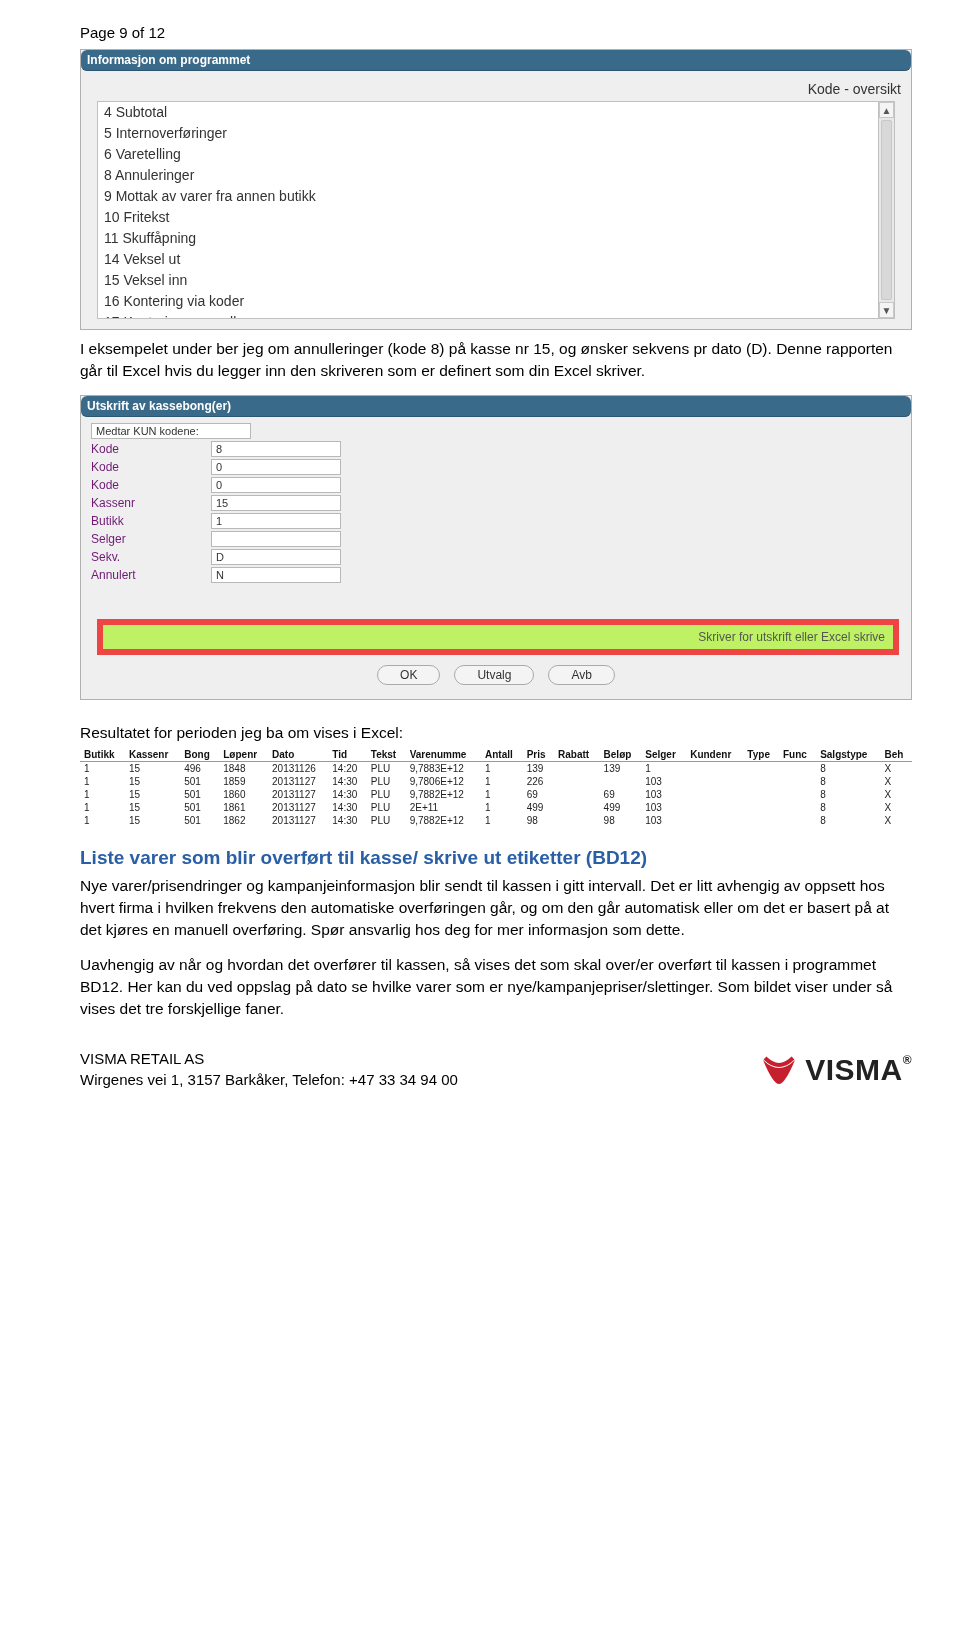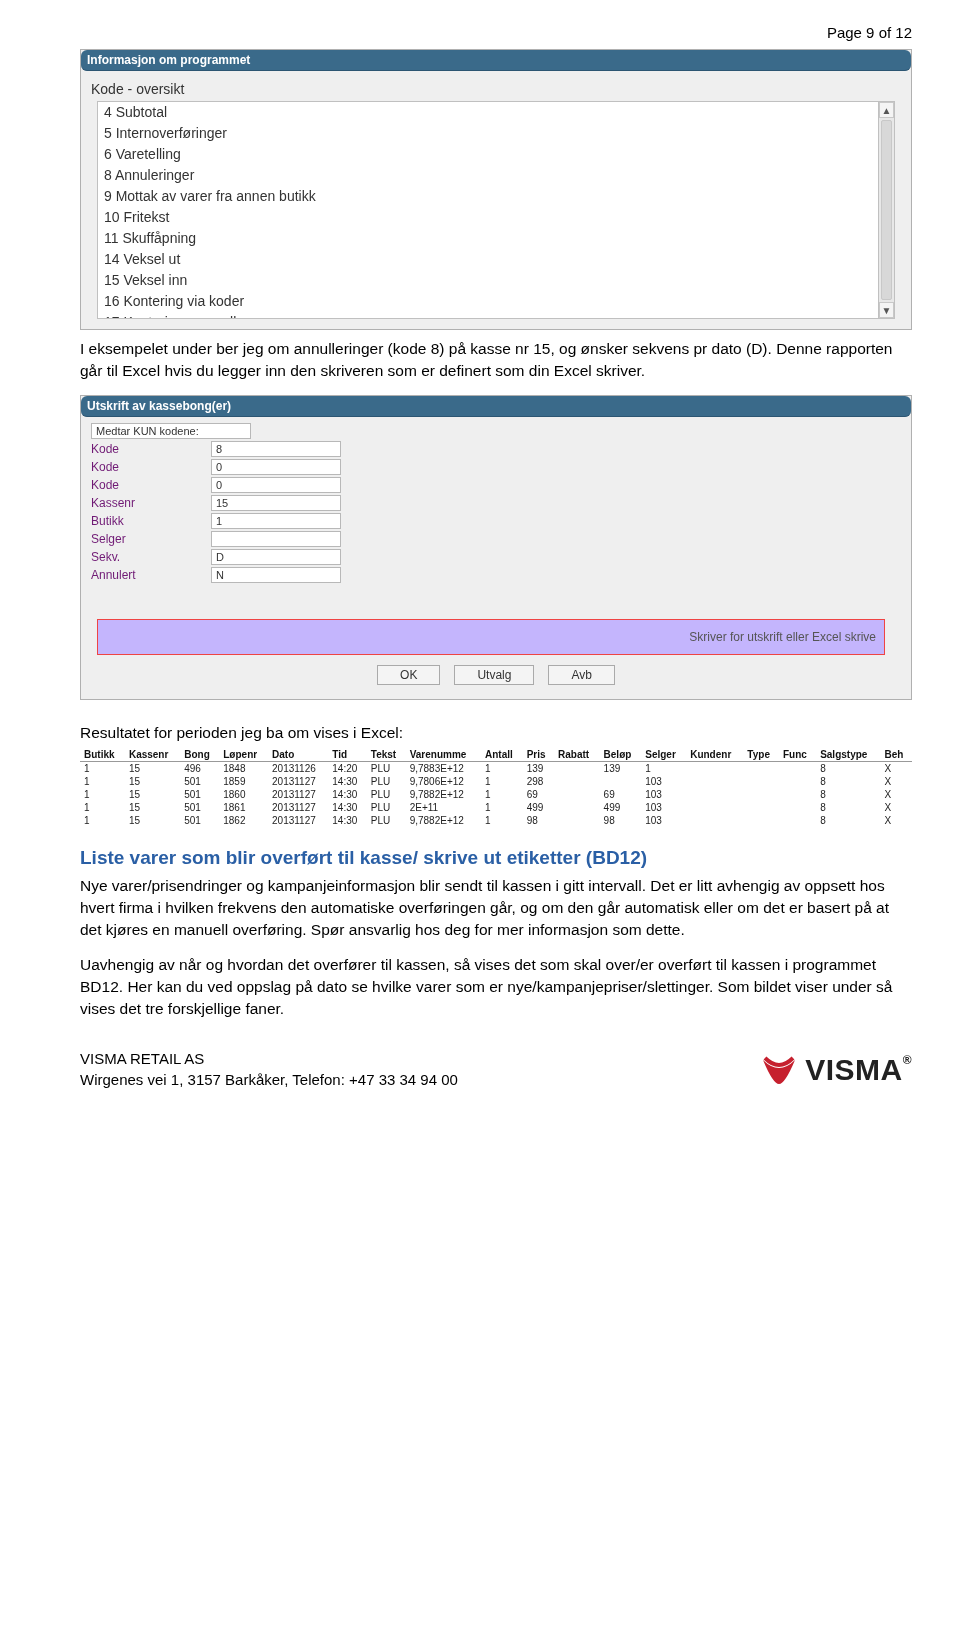--- a/index.html
+++ b/index.html
@@ -4,38 +4,38 @@
 <style>
   * { box-sizing: border-box; }
   body {
     margin: 0;
     font-family: Arial, Helvetica, sans-serif;
     font-size: 15px;
     color: #000;
     background: #fff;
     padding: 24px 48px 40px 80px;
   }
-  .page-num { text-align: right; font-size: 15px; margin-bottom: 8px; }
+  .page-num { text-align: left; font-size: 15px; margin-bottom: 8px; }
 
   
   .panel { border: 1px solid #b0b0b0; background: #efefef; margin-bottom: 8px; }
   .panel-title {
     background: #3a6a8a;
     color: #fff;
     font-size: 12px;
     font-weight: bold;
     padding: 3px 6px;
     border-bottom: 1px solid #2c5572;
     border-radius: 6px;
   }
   .panel-body { padding: 4px 10px 10px 10px; font-size: 13px; color: #333; }
 
   
   .kode-head {
-    text-align: left;
+    text-align: right;
     font-size: 14px;
     color: #333;
     padding: 6px 0 4px 0;
   }
   .kode-listbox {
     background: #fff;
     border: 1px solid #c0c0c0;
     height: 218px;
     overflow: hidden;
     position: relative;
@@ -58,34 +58,34 @@
   .form-row .val {
     font-size: 11px; color:#333;
     background:#fff; border:1px solid #b8b8b8;
     height:16px; line-height:14px; padding:0 4px;
     min-width: 130px; display:inline-block;
   }
   .val.short { min-width:130px; width:130px; }
   .val.wide { width: 160px; }
 
   .spacer-line {
-    border:1px solid #ef4444;
-    background:#c4b5fd;
+    border:6px solid #ef4444;
+    background:#bef264;
     height:36px;
-    margin: 36px 16px 0 6px;
+    margin: 36px 2px 0 6px;
     display:flex; align-items:center; justify-content:flex-end;
     font-size:12px; color:#555; padding-right:8px;
   }
   .btn-row { display:flex; gap:14px; justify-content:center; padding:10px 0 4px 0; }
   .btn {
     font-size:12px; color:#333;
     background:#f4f4f4;
     border:1px solid #aaa;
     padding:2px 22px;
-    border-radius:0;
+    border-radius:10px;
   }
 
   .section-head { font-size:15.5px; margin:24px 0 6px 0; }
 
   
   .excel-wrap { margin: 2px 0 18px 0; }
   table.excel { border-collapse: collapse; width:100%; font-size:10px; }
   table.excel th, table.excel td {
     padding: 1px 4px; text-align:left; white-space:nowrap;
   }
@@ -242,21 +242,21 @@
         <tr>
           <td>1</td>
           <td>15</td>
           <td>501</td>
           <td>1859</td>
           <td>20131127</td>
           <td>14:30</td>
           <td>PLU</td>
           <td>9,7806E+12</td>
           <td>1</td>
-          <td>298</td>
+          <td>226</td>
           <td></td>
           <td></td>
           <td>103</td>
           <td></td>
           <td></td>
           <td></td>
           <td>8</td>
           <td>X</td>
         </tr>
         <tr>

